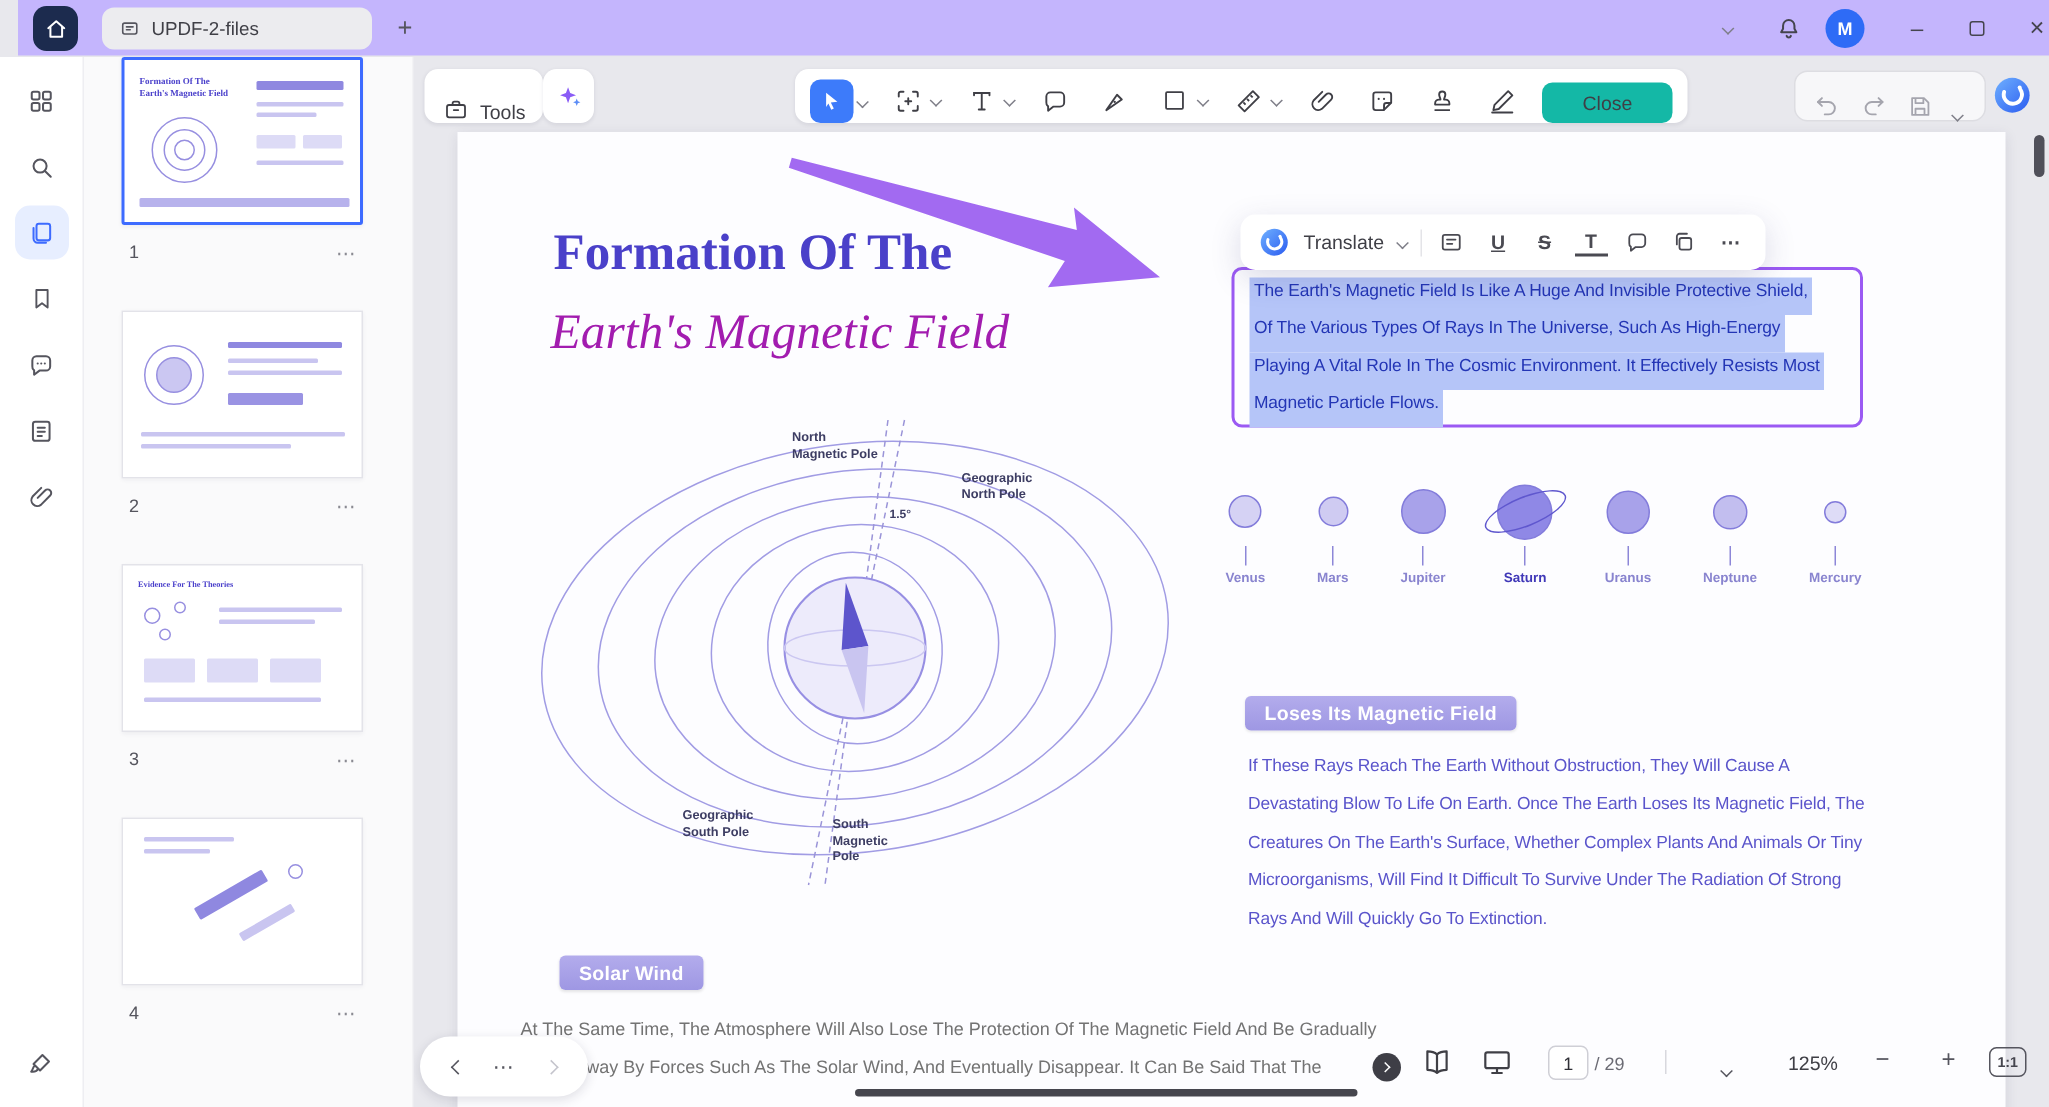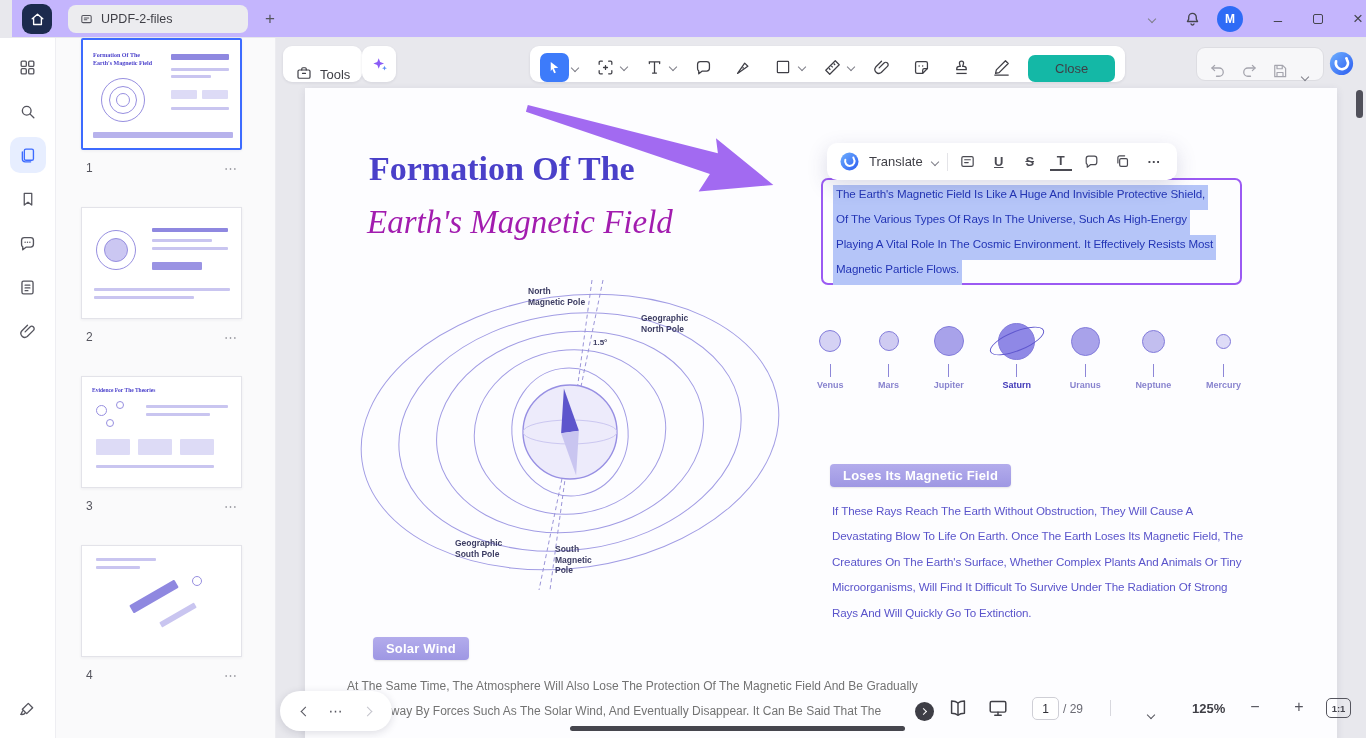--- a/index.html
+++ b/index.html
@@ -584,21 +584,21 @@
           <rect x="3.5" y="5" width="17" height="11.5" rx="1.5"></rect>
           <path d="M12 16.5V20M8.5 20h7"></path>
         </svg>
       </span>
 
     <input class="page-input" value="1" style="">
     <span class="sb" style="left:787px;top:664px;font-size:12px;color:#6B6B74;cursor:default">/ 29</span>
     <span class="sb" style="left:834px;top:662px;width:1px;height:16px;background:#D8D8DE;cursor:default"></span>
     <span class="sb" style="left:872px;top:666px"><span class="chev" style="border-color:#55555E"></span></span>
 
-    <span class="sb" style="left:916px;top:663px;font-size:13px;font-weight:700">125%</span>
+    <span class="sb" style="left:916px;top:663px;font-size:13px;font-weight:400">125%</span>
     <span class="sb ic" style="left:968px;top:658px;width:22px;height:22px;font-size:16px;color:#55555E">−</span>
     <span class="sb ic" style="left:1012px;top:658px;width:22px;height:22px;font-size:16px;color:#55555E">+</span>
     <span class="fit-btn">1:1</span>
 
     <div class="hscroll"></div>
     <div class="vscroll"></div>
   </main>
 
 </div>
 

